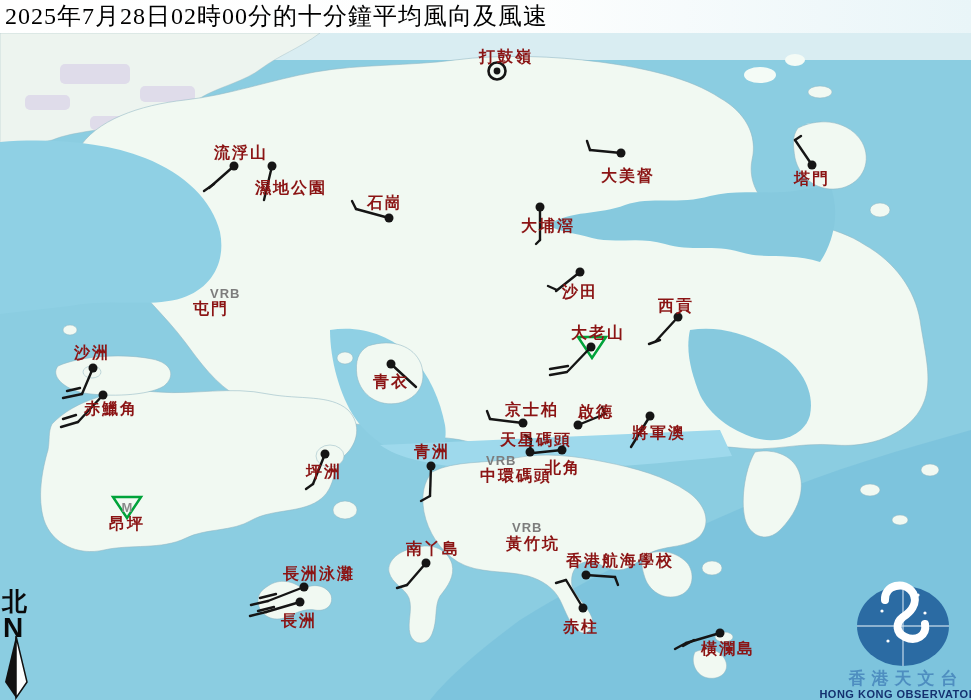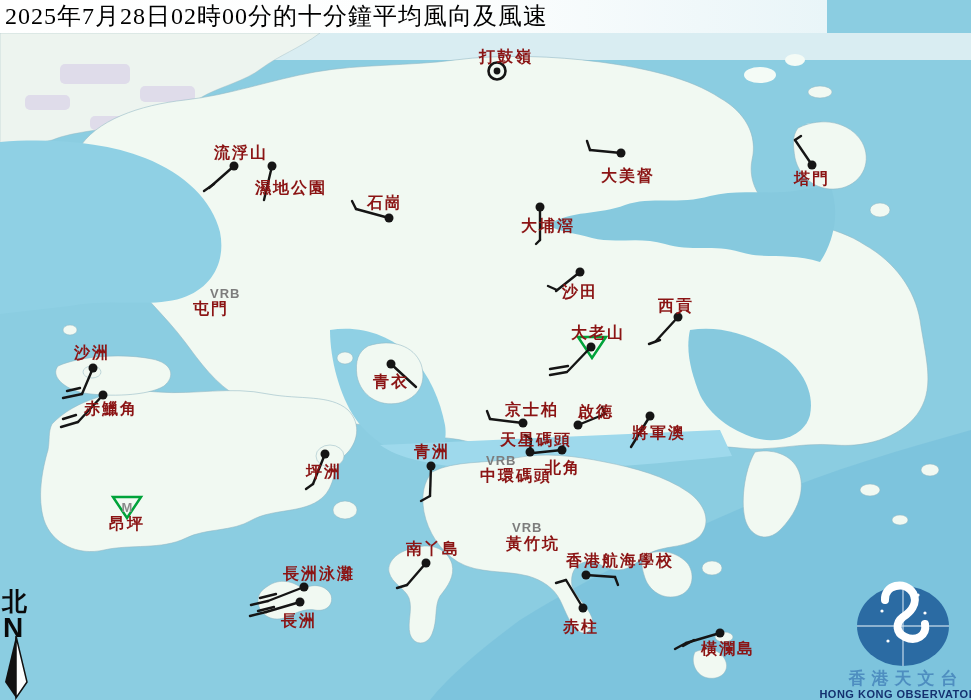--- a/index.html
+++ b/index.html
@@ -1,19 +1,19 @@
 <!DOCTYPE html>
 <html><head>
 <meta charset="utf-8">
 <style>
   html,body{margin:0;padding:0;background:#e8eef0;}
   #frame{position:relative;width:971px;height:700px;overflow:hidden;
          font-family:"Liberation Serif","DejaVu Serif",serif;}
   #mapsvg{position:absolute;left:0;top:0;}
-  #titlebar{position:absolute;left:0;top:0;width:827px;height:33px;
+  #titlebar{position:absolute;left:0;top:0;width:971px;height:33px;
             background:linear-gradient(90deg,#ffffff 0%,#fdfefe 55%,#e9f5f8 100%);
             color:#000;font-size:24px;line-height:33px;letter-spacing:1px;
             padding-left:5px;box-sizing:border-box;white-space:nowrap;
             font-family:"Liberation Serif","DejaVu Serif",serif;}
   .stlabel{font-family:"Liberation Serif","DejaVu Serif",serif;font-weight:bold;
            font-size:16px;fill:#8b1414;letter-spacing:2px;}
   .vrb{font-family:"Liberation Sans","DejaVu Sans",sans-serif;font-weight:bold;
        font-size:13px;fill:#7d7d7d;letter-spacing:1px;}
   .mtext{font-family:"Liberation Sans","DejaVu Sans",sans-serif;font-weight:bold;
          font-size:13px;fill:#8a8a8a;}

